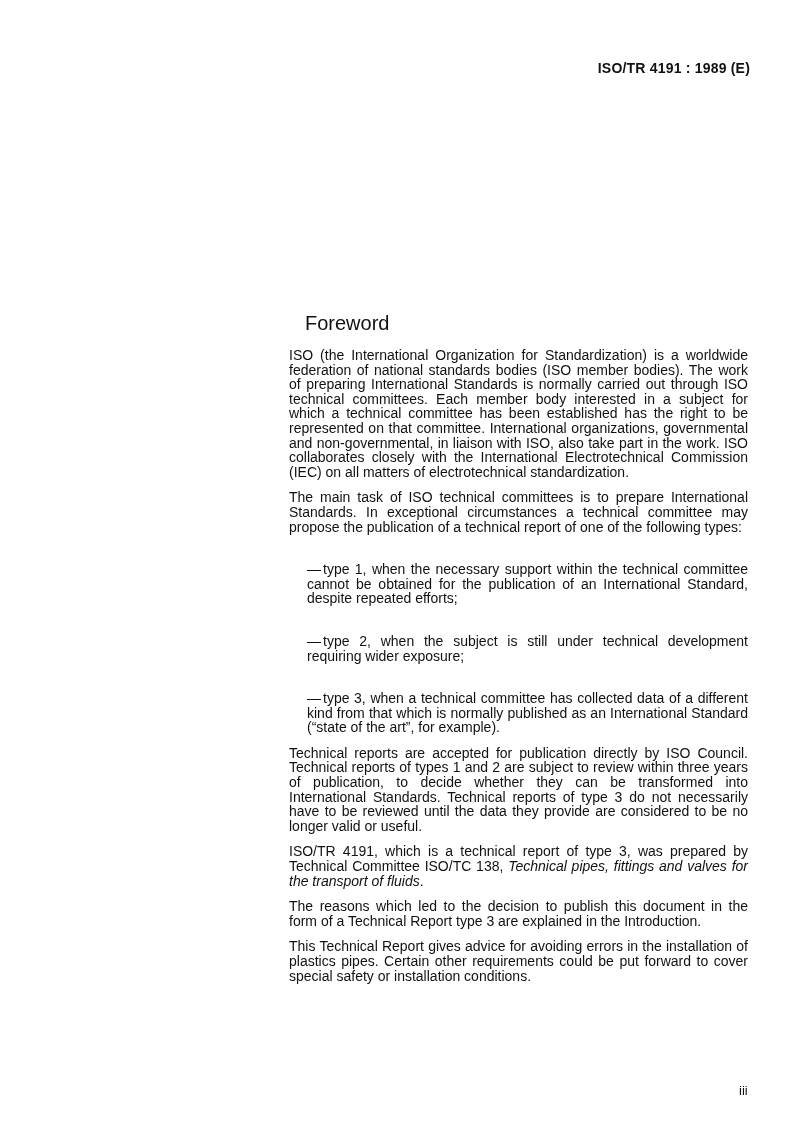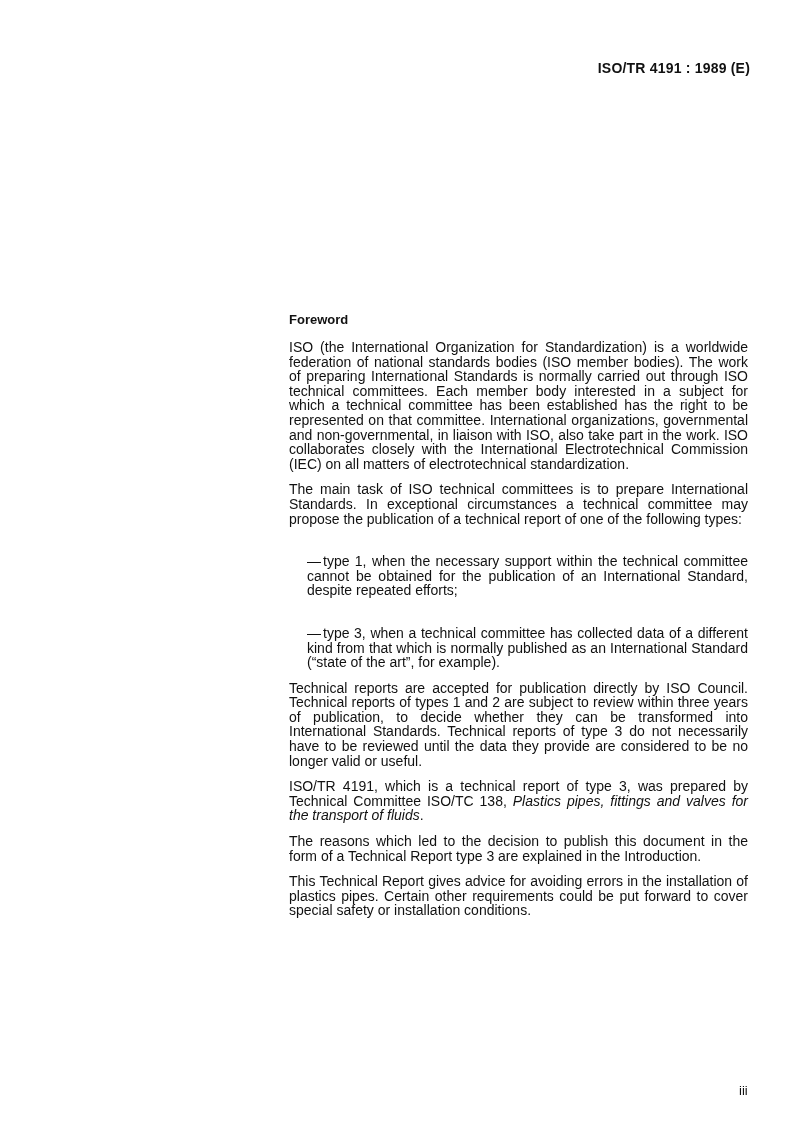--- a/index.html
+++ b/index.html
@@ -1,37 +1,38 @@
 <!DOCTYPE html>
 <html><head>
 <meta charset="utf-8">
 <style>
   html, body { margin:0; padding:0; background:#ffffff; }
   body { width:793px; height:1121px; position:relative; overflow:hidden;
          font-family:"Liberation Sans", sans-serif; color:#111; }
   .header { position:absolute; top:60px; right:43px; font-weight:bold;
             font-size:14px; letter-spacing:0.2px; }
   .content { position:absolute; left:289px; top:312px; width:459px; }
-  h1 { font-size:13px; font-weight:bold; margin:0 0 13px 0; }
+  h1 { font-size:20px; font-weight:normal; margin:0 0 13px 16px; }
   p { font-size:14px; line-height:14.6px; margin:0 0 11px 0; text-align:justify; }
   .item { padding-left:18px;margin-top:28px; }
   .item .dash { display:inline-block; width:16px; }
   .pagenum { position:absolute; top:1083px; left:739px; font-size:13px; }
   em { font-style:italic; }
 </style>
 </head>
 <body>
 
 <div class="header">ISO/TR 4191 : 1989 (E)</div>
 
 <div class="content">
   <h1>Foreword</h1>
   <p>ISO (the International Organization for Standardization) is a worldwide federation of national standards bodies (ISO member bodies). The work of preparing International Standards is normally carried out through ISO technical committees. Each member body interested in a subject for which a technical committee has been established has the right to be represented on that committee. International organizations, governmental and non-governmental, in liaison with ISO, also take part in the work. ISO collaborates closely with the International Electrotechnical Commission (IEC) on all matters of electrotechnical standardization.</p>
   <p>The main task of ISO technical committees is to prepare International Standards. In exceptional circumstances a technical committee may propose the publication of a technical report of one of the following types:</p>
   <p class="item"><span class="dash">—</span><span>type 1, when the necessary support within the technical committee cannot be obtained for the publication of an International Standard, despite repeated efforts;</span></p>
+  <p class="item"><span class="dash">—</span><span>type 2, when the subject is still under technical development requiring wider exposure;</span></p>
   <p class="item"><span class="dash">—</span><span>type 3, when a technical committee has collected data of a different kind from that which is normally published as an International Standard (“state of the art”, for example).</span></p>
   <p>Technical reports are accepted for publication directly by ISO Council. Technical reports of types 1 and 2 are subject to review within three years of publication, to decide whether they can be transformed into International Standards. Technical reports of type 3 do not necessarily have to be reviewed until the data they provide are considered to be no longer valid or useful.</p>
-  <p><span>ISO/TR 4191, which is a technical report of type 3, was prepared by Technical Committee ISO/TC 138, </span><em>Plastics pipes, fittings and valves for the transport of fluids</em><span>.</span></p>
+  <p><span>ISO/TR 4191, which is a technical report of type 3, was prepared by Technical Committee ISO/TC 138, </span><em>Technical pipes, fittings and valves for the transport of fluids</em><span>.</span></p>
   <p>The reasons which led to the decision to publish this document in the form of a Technical Report type 3 are explained in the Introduction.</p>
   <p>This Technical Report gives advice for avoiding errors in the installation of plastics pipes. Certain other requirements could be put forward to cover special safety or installation conditions.</p>
 </div>
 
 <div class="pagenum">iii</div>
 
 </body></html>

